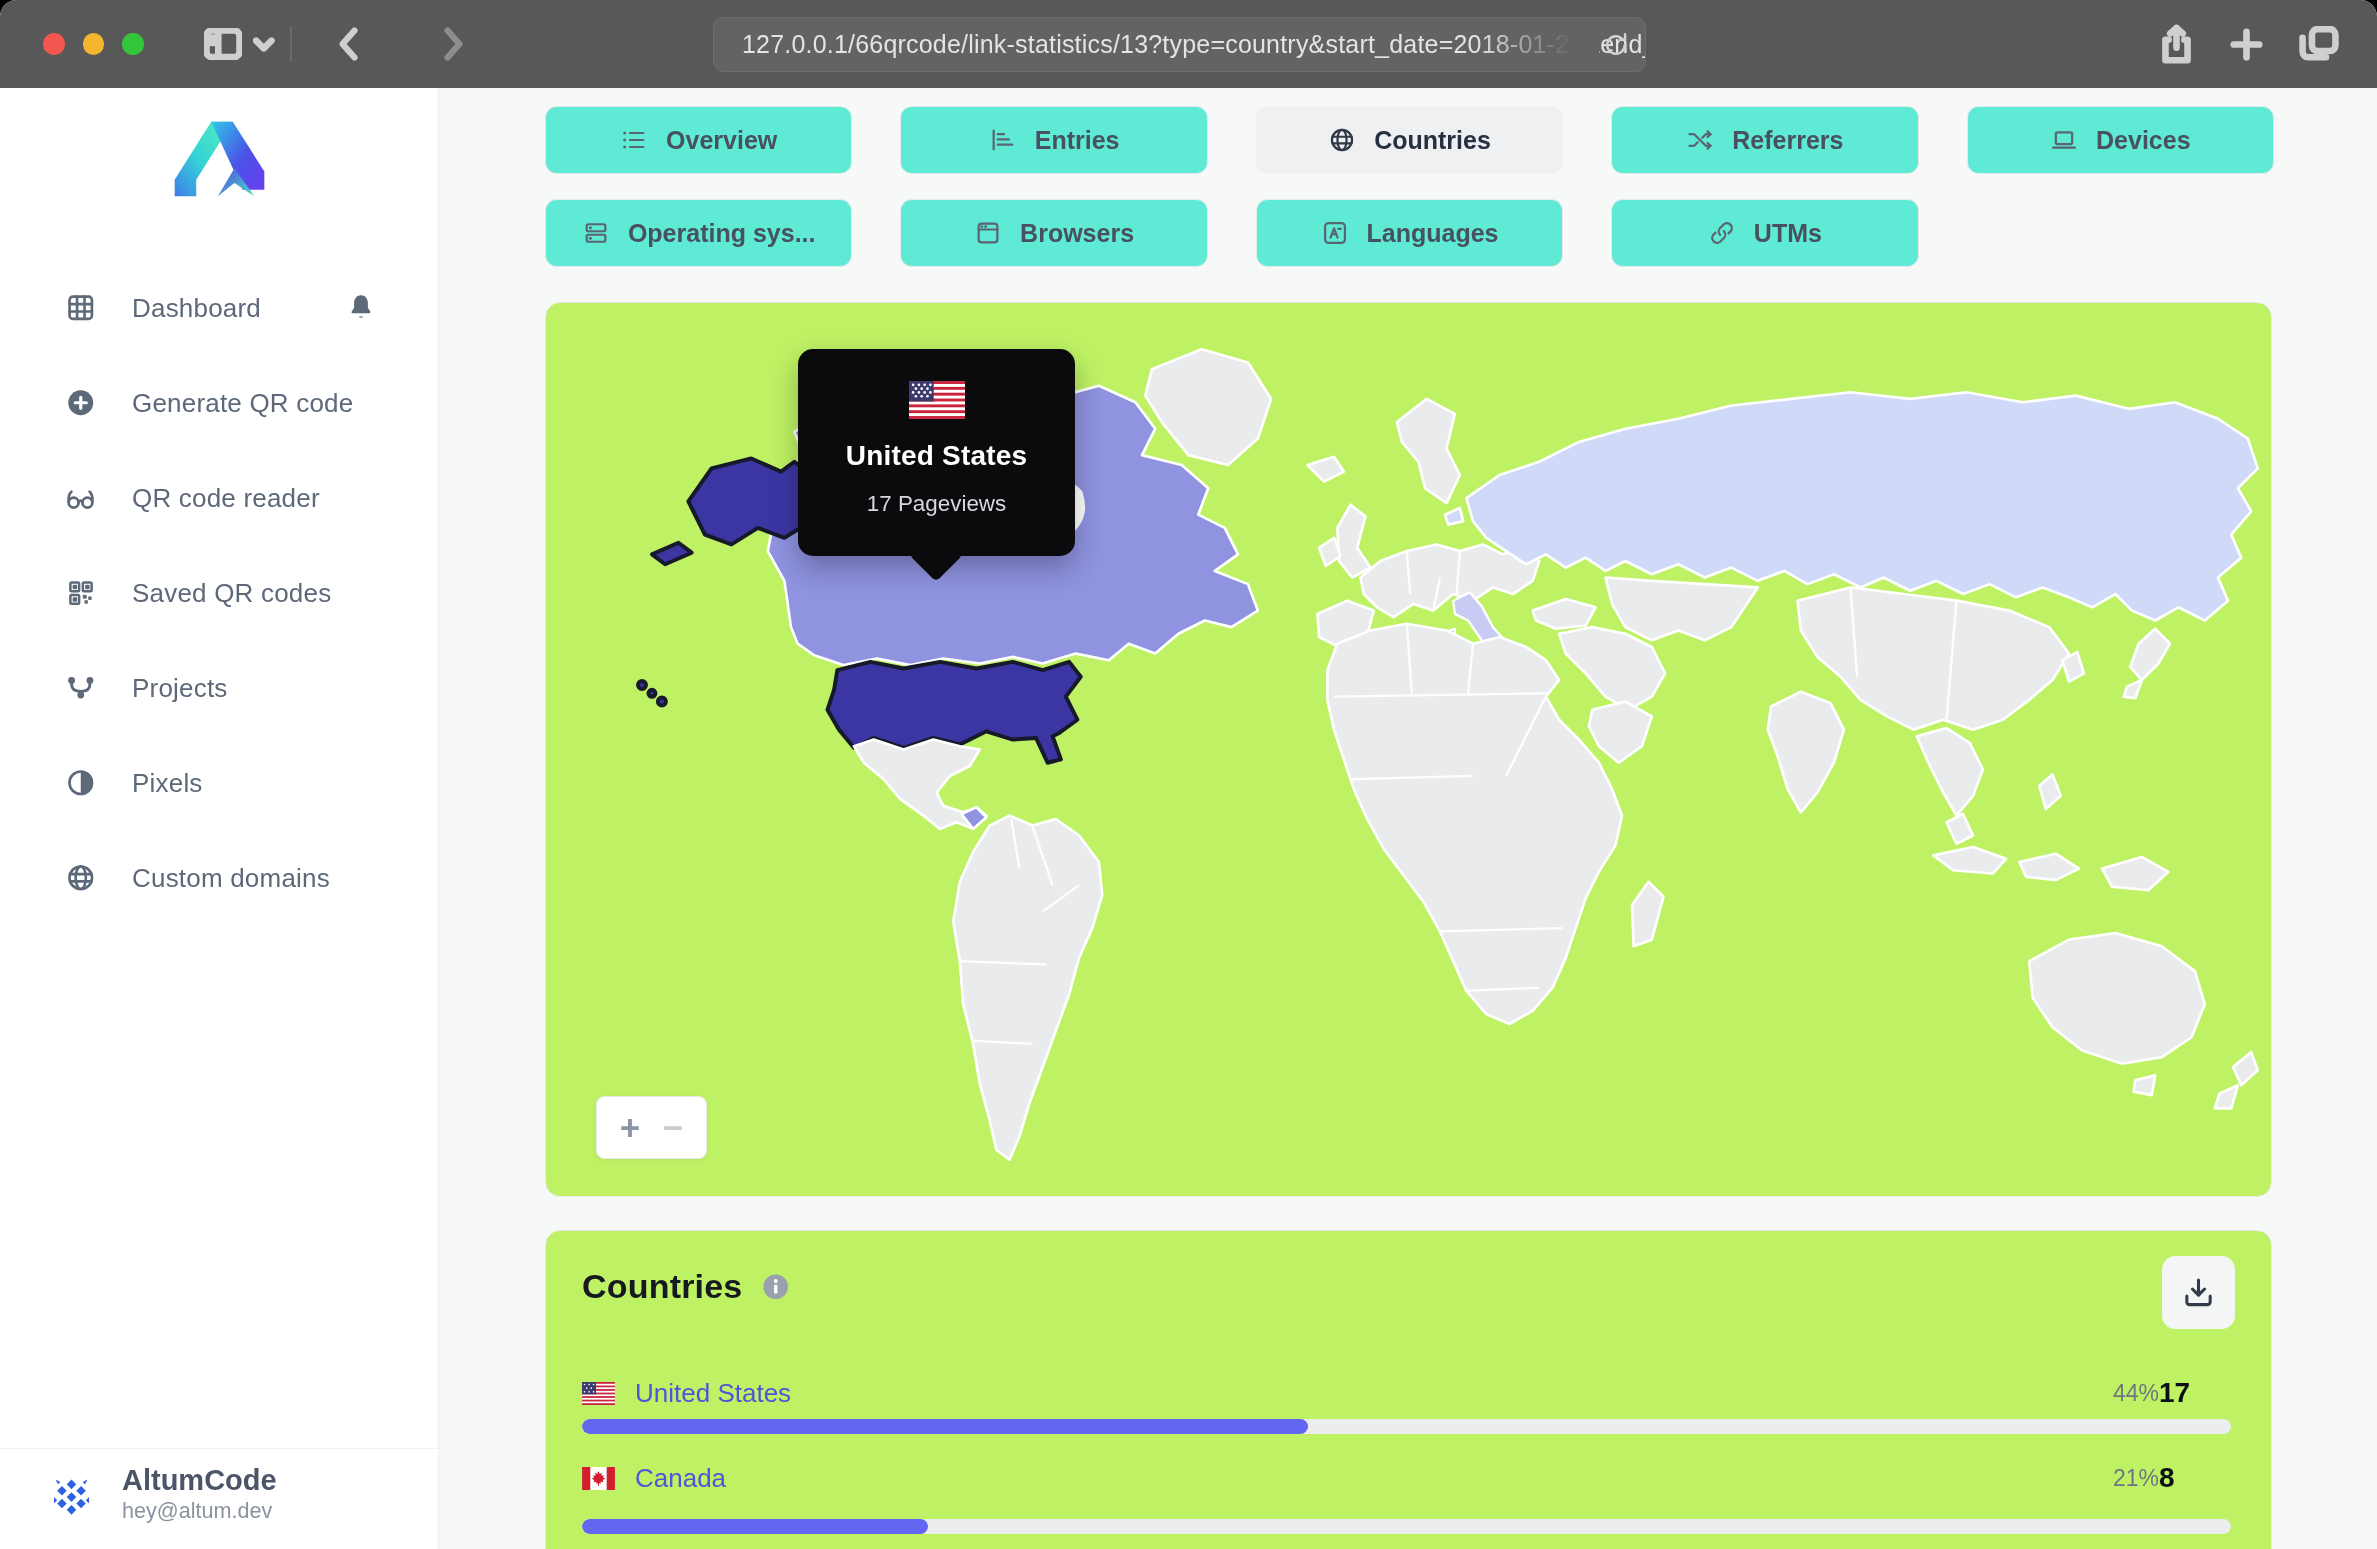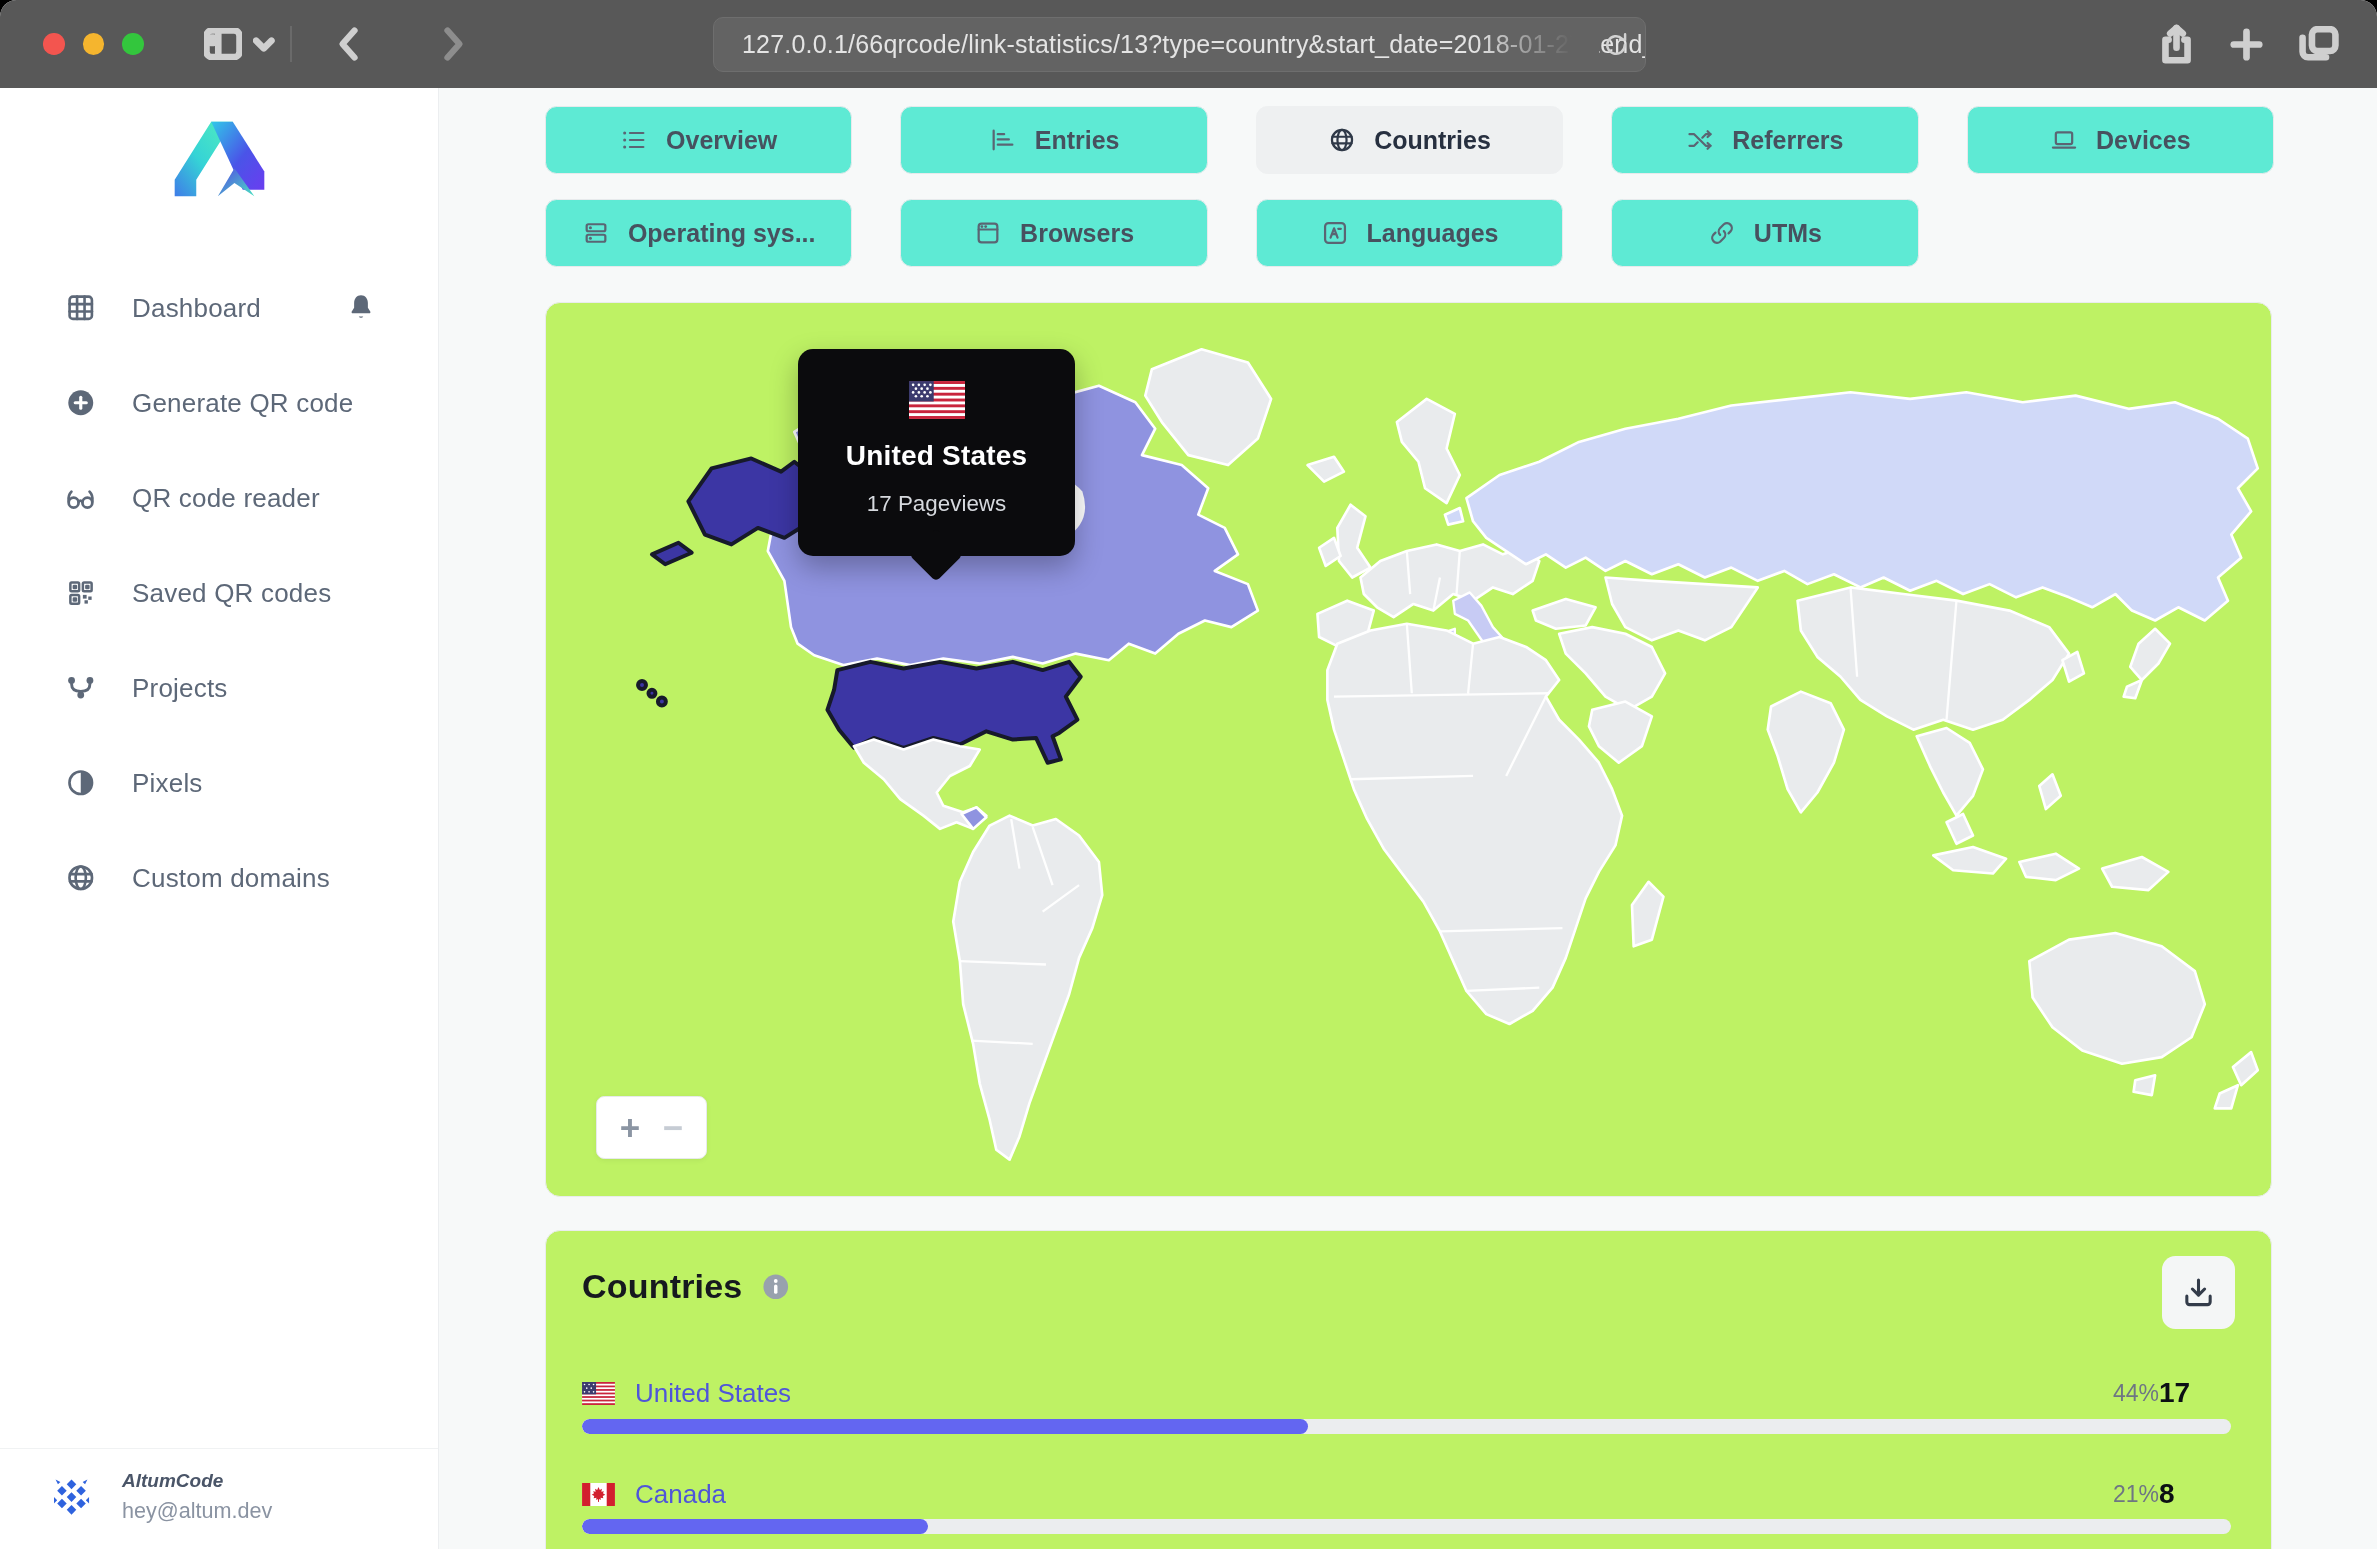--- a/index.html
+++ b/index.html
@@ -28,21 +28,21 @@
     position:relative;display:flex;flex-direction:column;}
   .logo{margin:31.5px auto 43px auto;width:93px;height:83px;}
   .nav{padding:15px 16px;}
   .nav-item{height:95px;display:flex;align-items:center;padding:0 46px 0 48px;cursor:pointer;}
   .nav-item .ic{width:33px;height:33px;margin-right:35px;display:flex;align-items:center;justify-content:center;}
   .nav-item .ic svg{stroke:#5d6878;fill:none;stroke-width:2;stroke-linecap:round;stroke-linejoin:round;}
   .nav-label{font-size:26px;font-weight:500;color:#5d6878;letter-spacing:0.2px;flex:1;}
   .bell{margin-left:auto;}
   .side-footer{margin-top:auto;border-top:1.7px solid #f0f2f3;height:93px;display:flex;align-items:center;padding:0 33px 8.3px 46px;}
   .avatar{width:51px;height:51px;border-radius:50%;overflow:hidden;background:#fff;margin-right:25px;flex:none;}
-  .uname{font-size:19px;font-weight:600;color:#4a5568;line-height:31.5px;font-style:italic;}
+  .uname{font-size:29px;font-weight:600;color:#4a5568;line-height:31.5px;}
   .uemail{font-size:21.6px;color:#8a93a2;line-height:28px;}
 
   .main{flex:1;padding:18px 105px 0 106px;position:relative;}
 
   
   .tabs{display:grid;grid-template-columns:repeat(5,1fr);column-gap:48px;row-gap:25px;width:1729px;}
   .tab{height:66px;background:#5eead4;border:1.7px solid #e7eaec;border-radius:11.6px;display:flex;align-items:center;
     justify-content:center;gap:18px;font-size:25px;font-weight:600;color:#47515f;cursor:pointer;white-space:nowrap;}
   .tab svg{stroke:#5a6573;fill:none;stroke-width:1.9;stroke-linecap:round;stroke-linejoin:round;flex:none;}
   .tab.active{background:#eef0f1;border-color:#eef0f1;color:#273040;}
@@ -551,21 +551,21 @@
               </g>
           </svg>
           <span class="cname">United States</span>
           <span class="cpct">44%</span>
           <span class="ccount">17</span>
         </div>
         <div class="cbar" style="top:188px">
           <div class="fill" style="width: 44%;"></div>
         </div>
 
-        <div class="crow" style="top:245px">
+        <div class="crow" style="top:229px">
           <svg width="33" height="23" viewBox="0 0 40 28">
             <rect width="40" height="28" fill="#fff"></rect>
             <rect width="10" height="28" fill="#d21f2e"></rect>
               <rect x="30" width="10" height="28" fill="#d21f2e"></rect>
             <polygon fill="#d21f2e" points="20,5 21.6,8.4 24.2,7 23.5,10.6 26.6,10 25.4,12.6 28.2,14.4 25.2,15.8 25.9,18.6 22.6,17.9 22.8,20.6 20,19.1 17.2,20.6 17.4,17.9 14.1,18.6 14.8,15.8 11.8,14.4 14.6,12.6 13.4,10 16.5,10.6 15.8,7 18.4,8.4"></polygon>
             <rect x="19.4" y="18" width="1.2" height="5" fill="#d21f2e"></rect>
           </svg>
           <span class="cname">Canada</span>
           <span class="cpct">21%</span>
           <span class="ccount">8</span>

